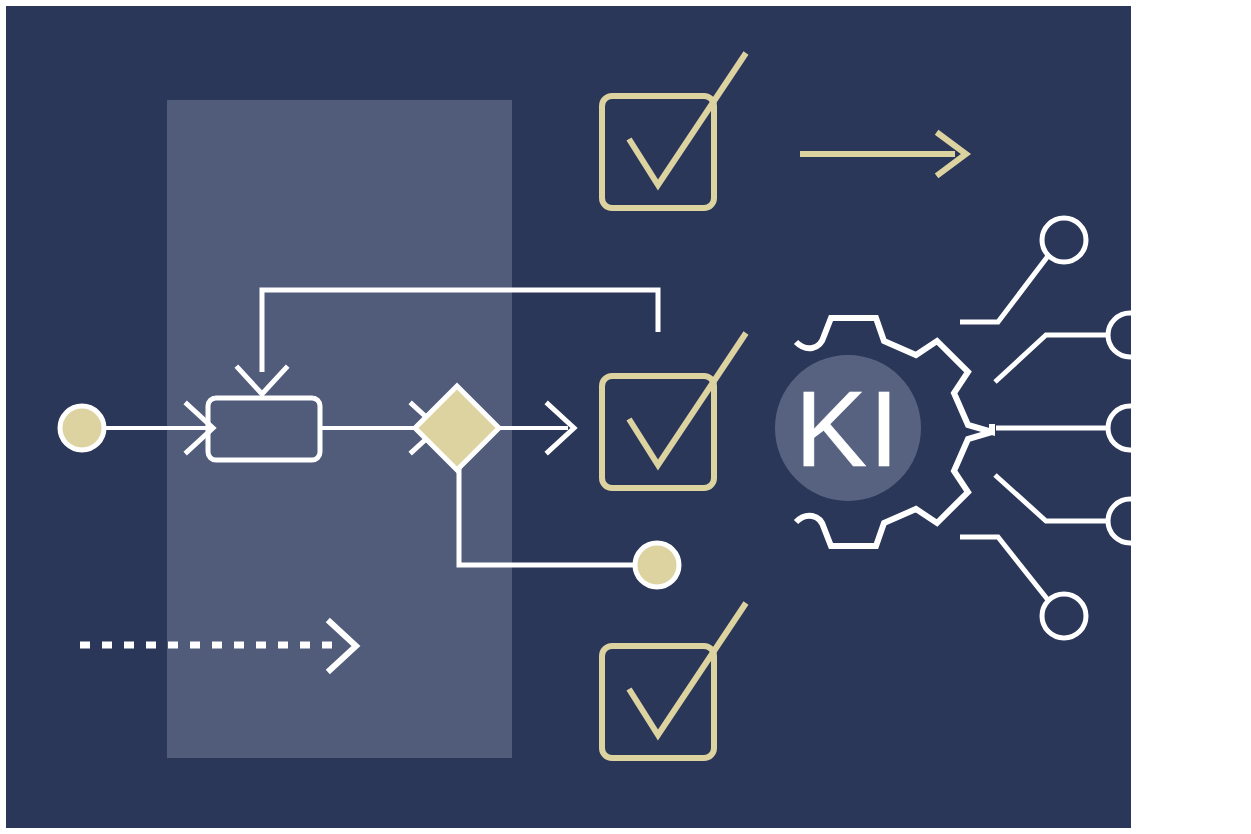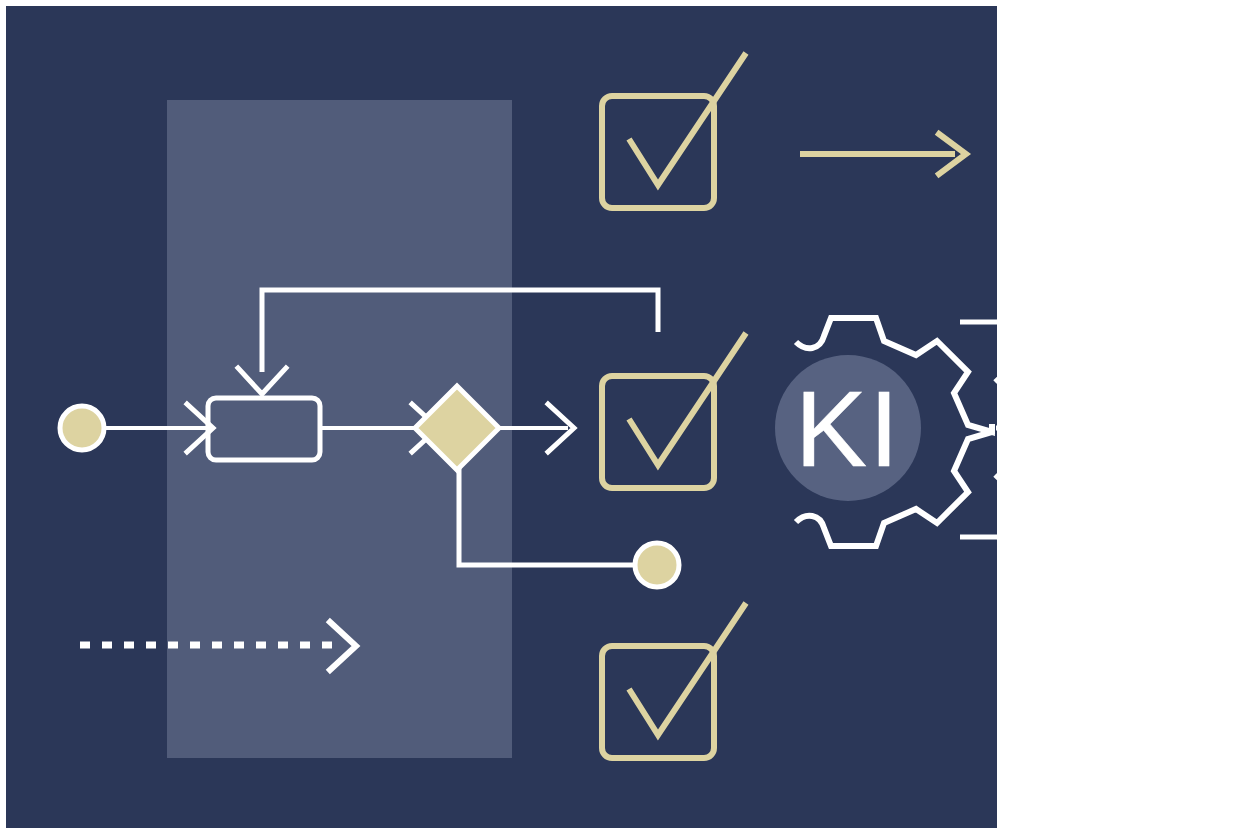--- a/index.html
+++ b/index.html
@@ -2,21 +2,21 @@
 <html><head>
 <meta charset="utf-8">
 <style>
   html, body {
     margin: 0;
     padding: 0;
     background: #ffffff;
   }
   #stage {
     position: relative;
-    width: 997px;
+    width: 1131px;
     height: 834px;
     overflow: hidden;
     font-family: "Liberation Sans", sans-serif;
   }
   #stage svg {
     display: block;
     width: 1251px;
     height: 834px;
   }
   .ki-text {

